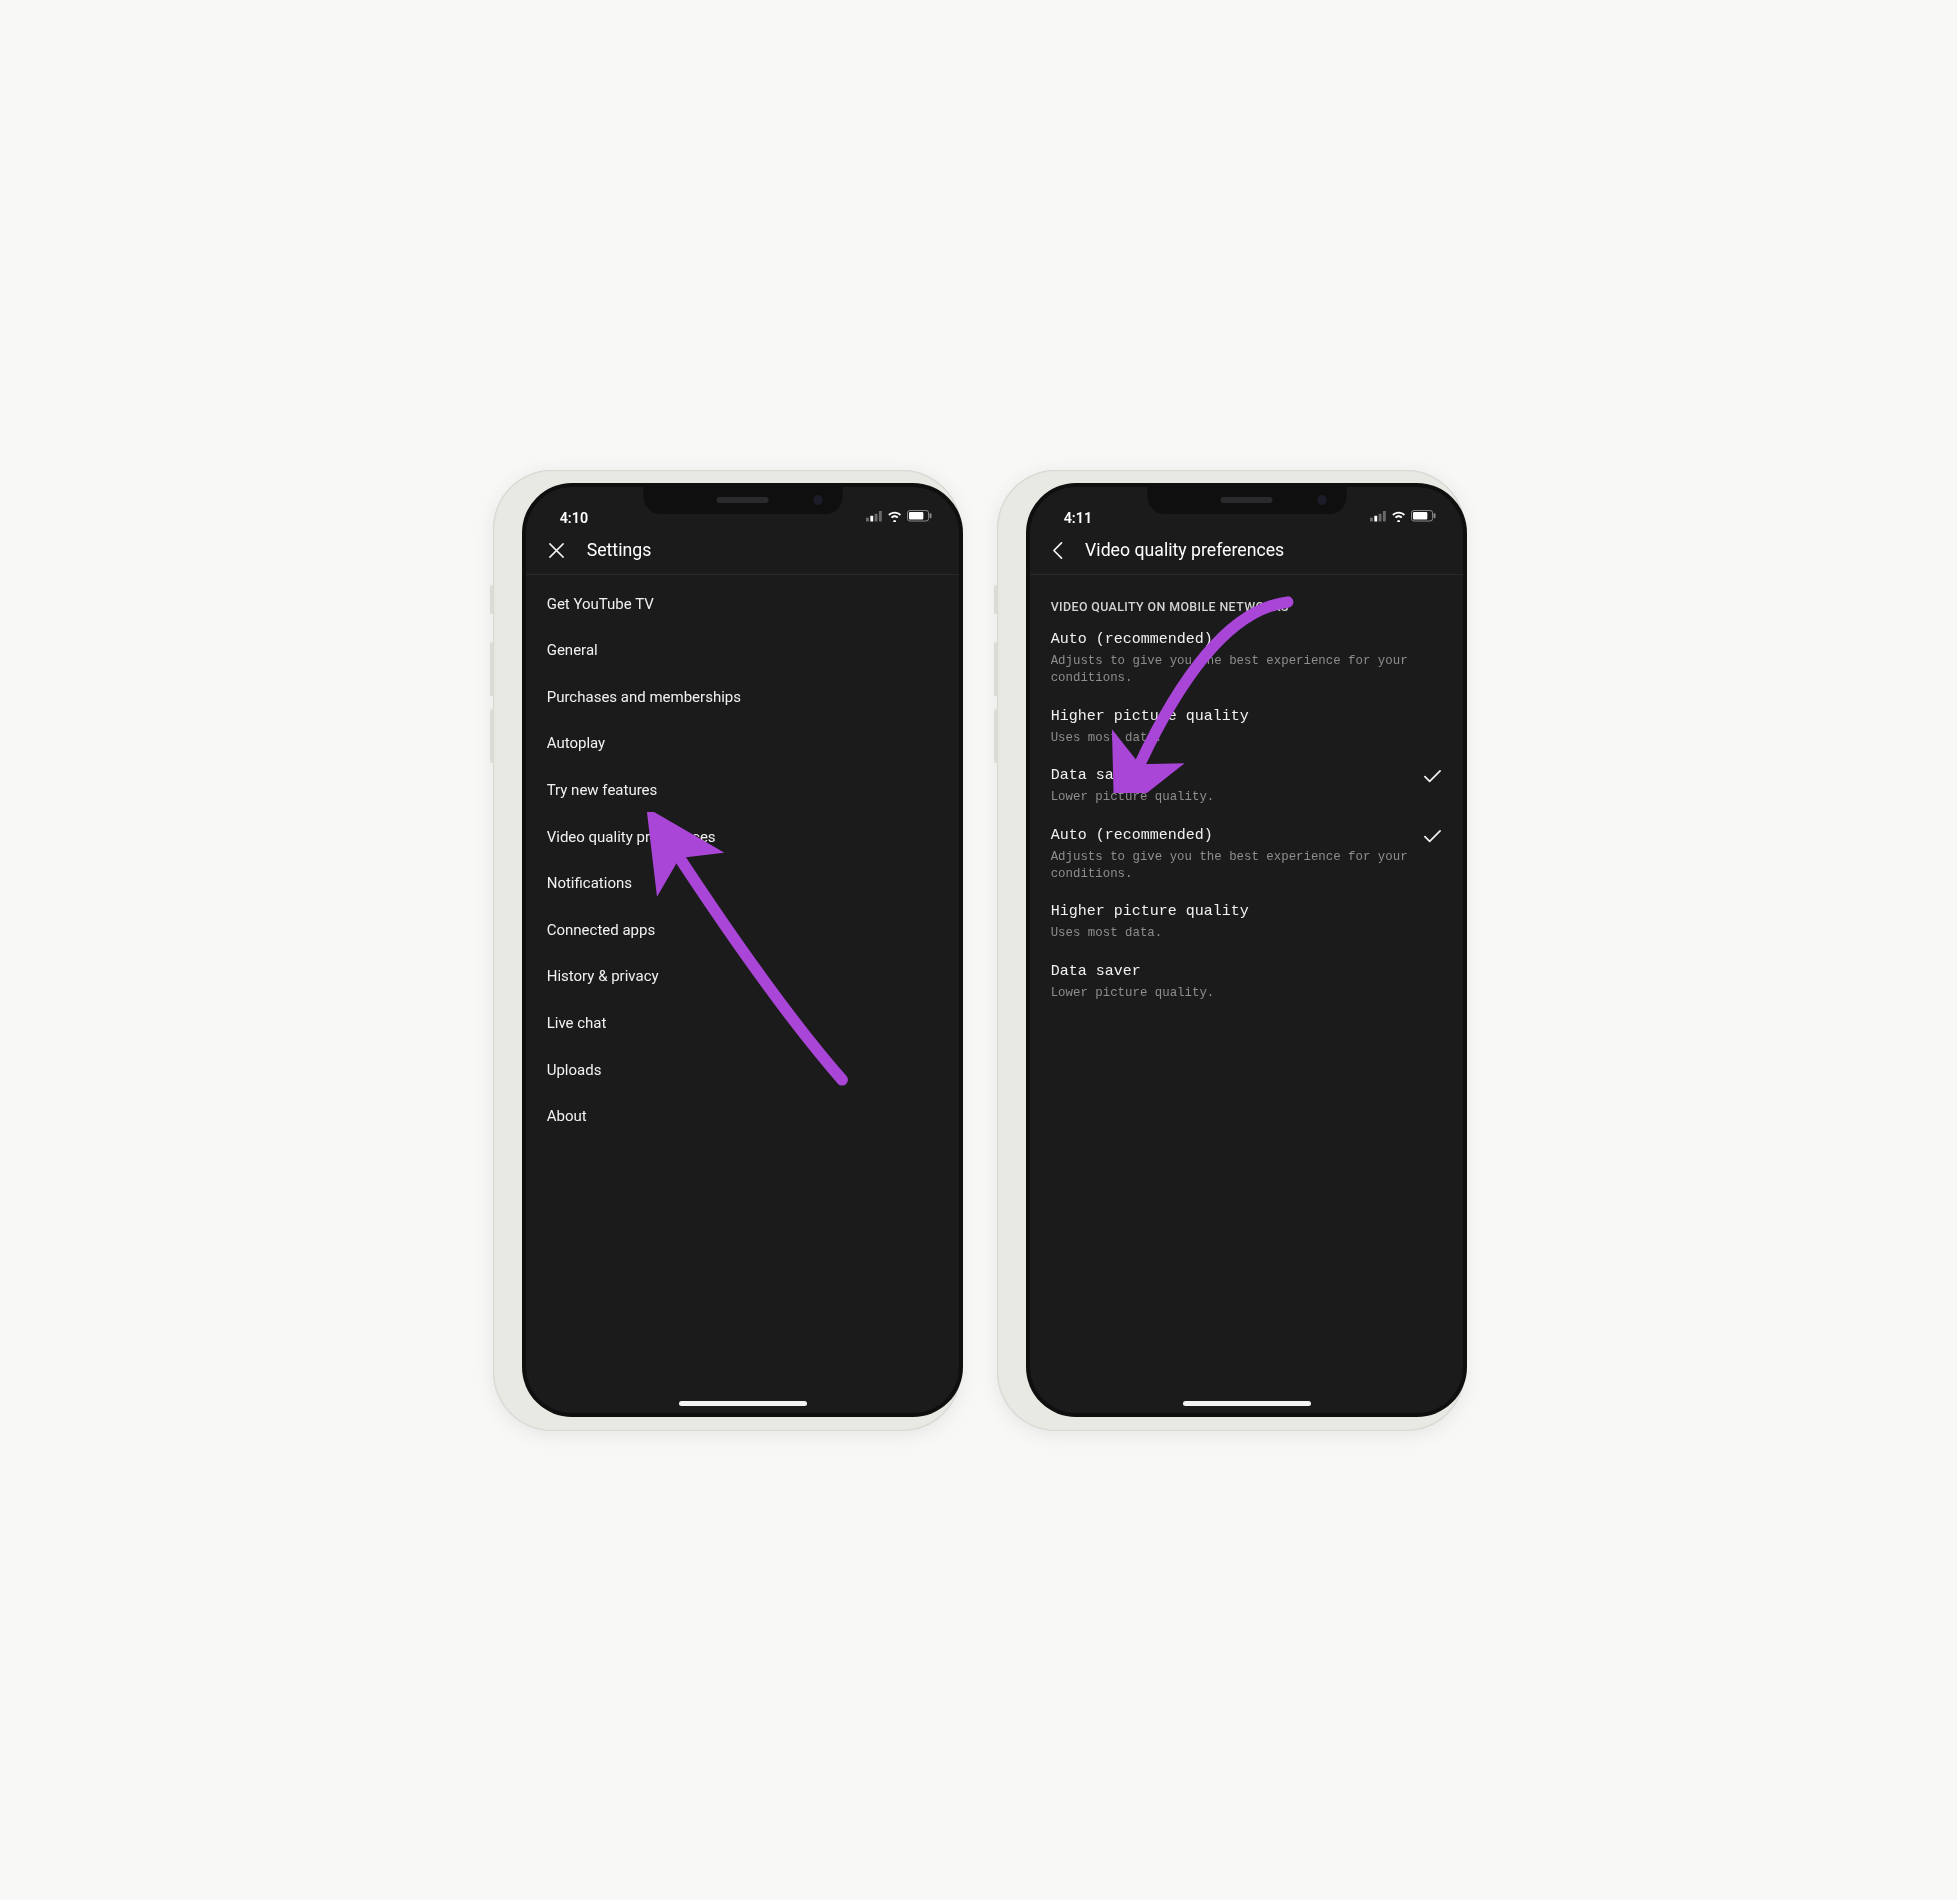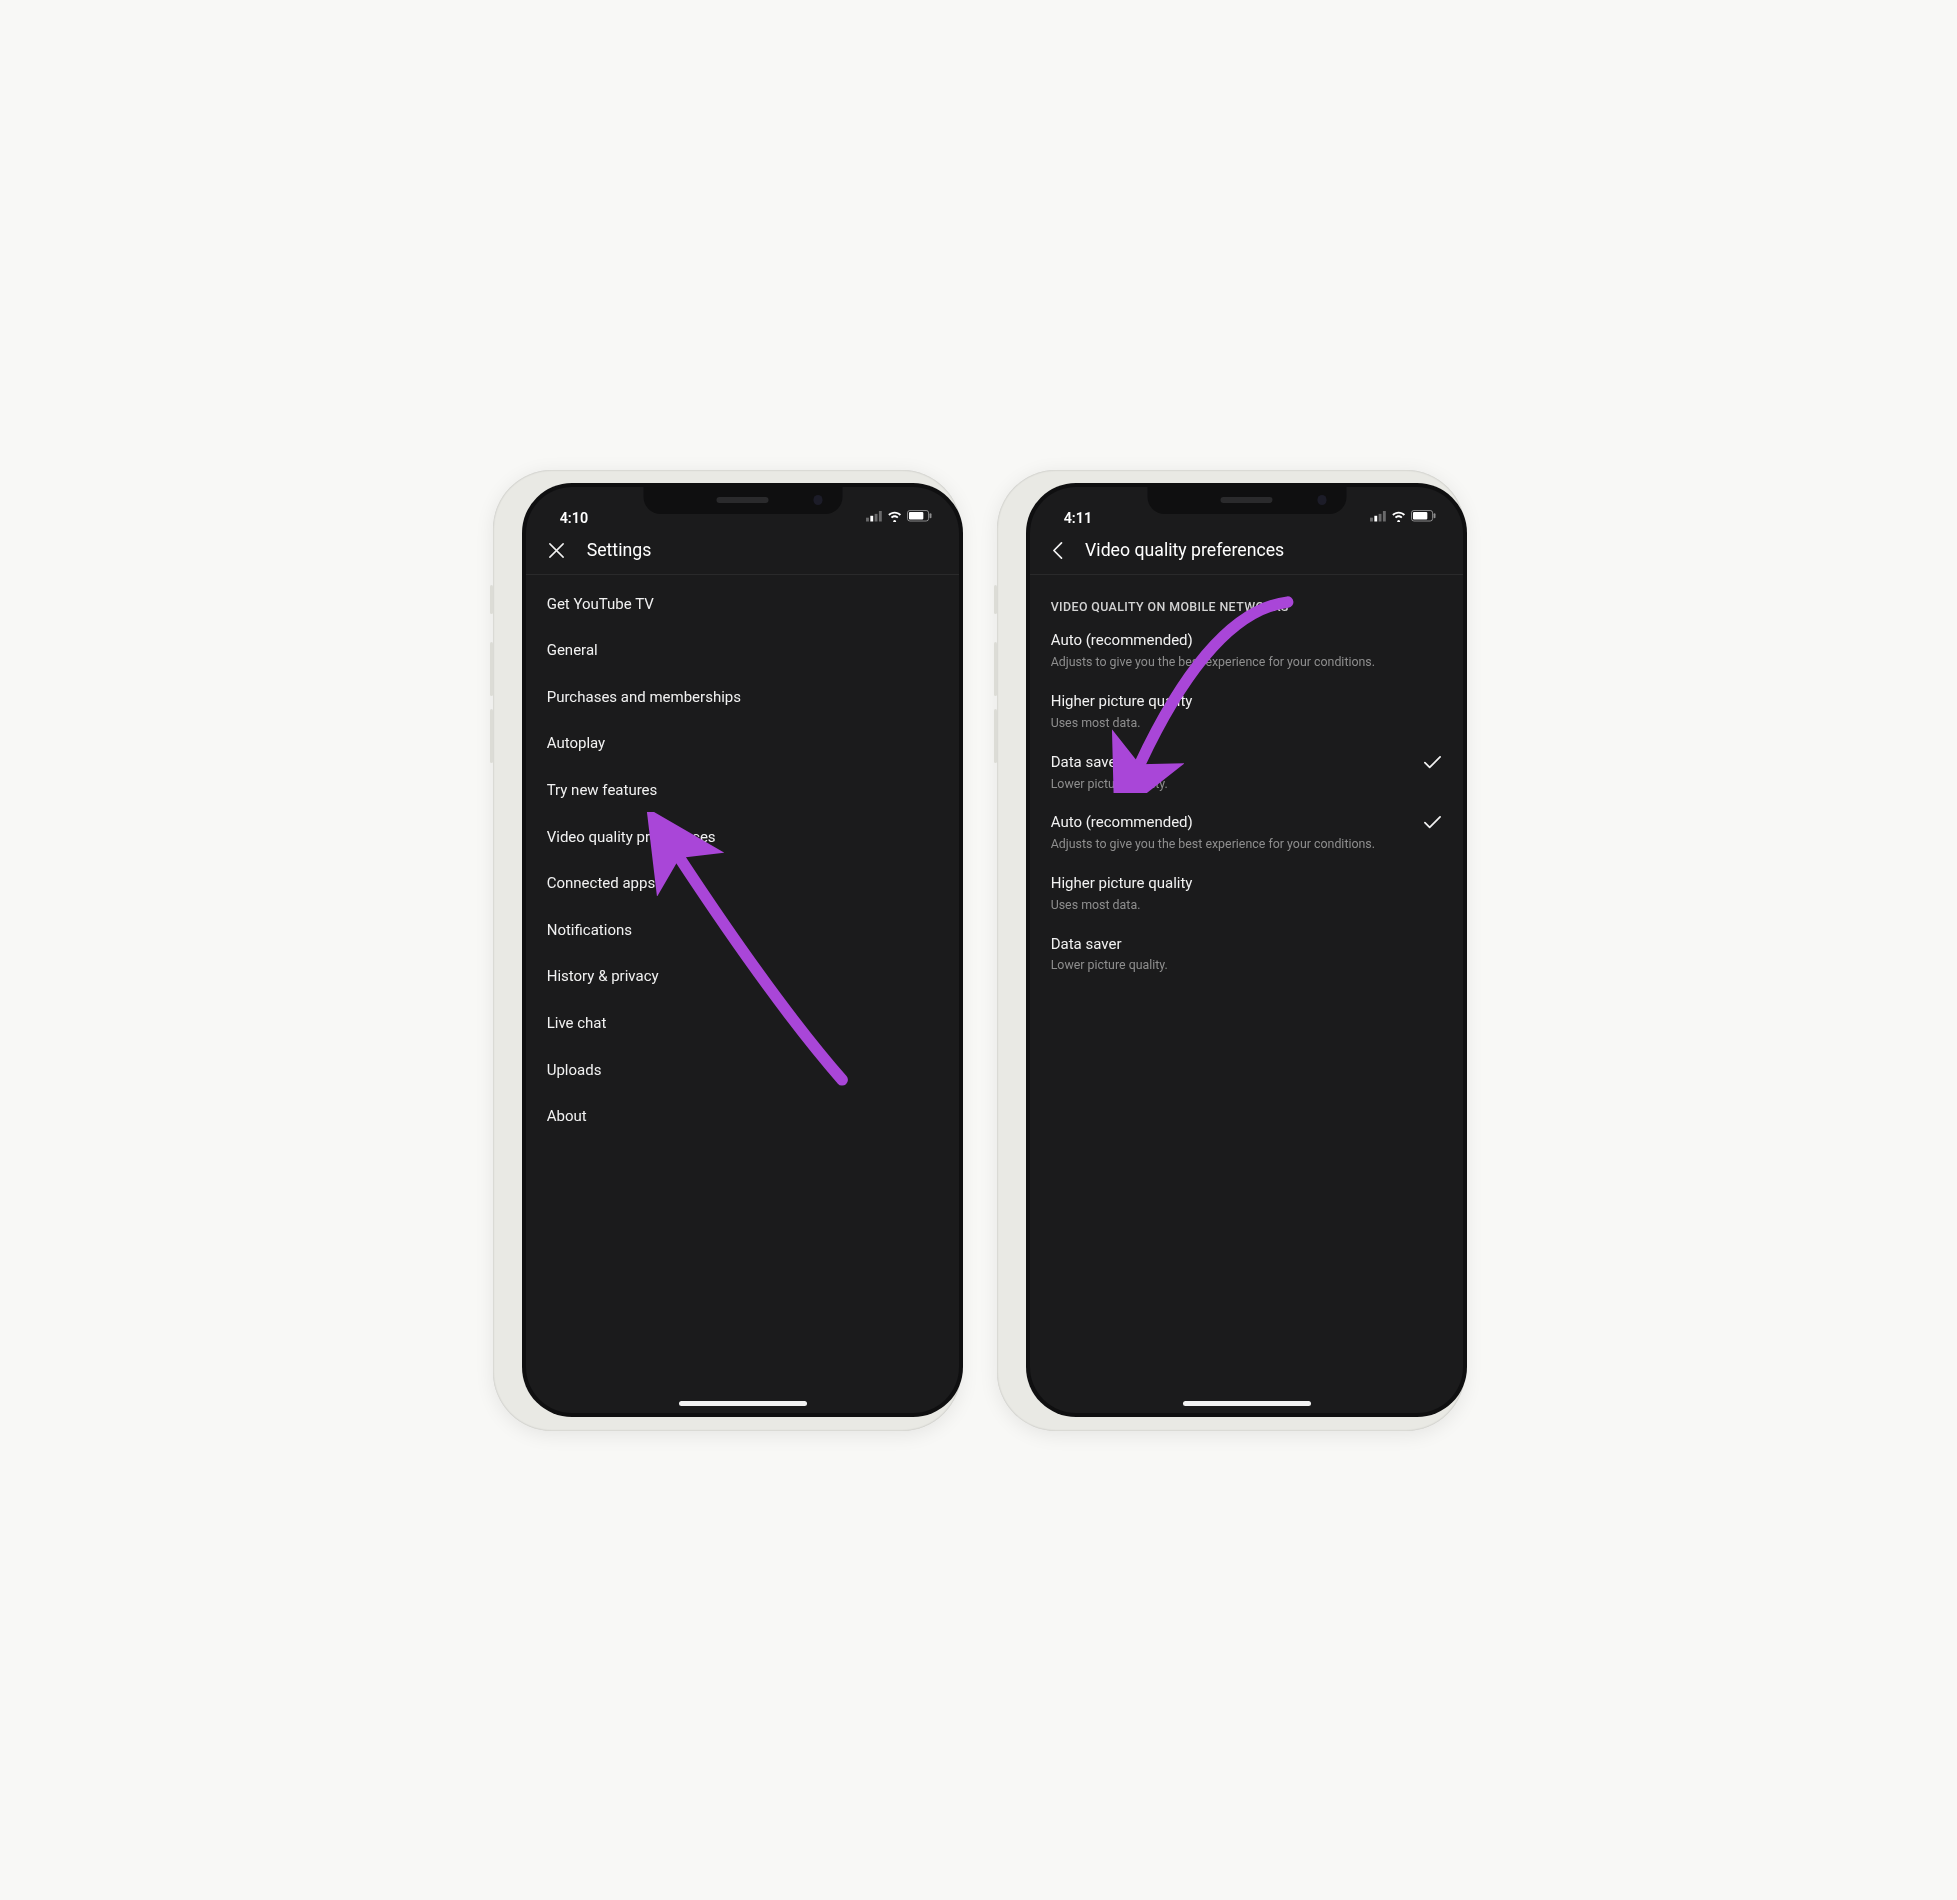--- a/index.html
+++ b/index.html
@@ -121,21 +121,21 @@
       font-weight: 500;
       letter-spacing: 0.4px;
       color: #d3d3d3;
     }
     .option {
       padding: 9.6px 21px 11.5px 21px;
       display: flex;
       justify-content: space-between;
       align-items: flex-start;
     }
-    .option-text { flex: 1; }
+    .option-text { flex: 1; font-family: Liberation Mono, monospace; }
     .option-title {
       font-size: 15px;
       color: #f1f1f1;
       margin-bottom: 4.8px;
     }
     .option-sub {
       font-size: 12.4px;
       color: #8e8e8e;
       line-height: 1.35;
     }
@@ -234,24 +234,24 @@
         <div class="row">
             <span>Autoplay</span>
           </div>
         <div class="row">
             <span>Try new features</span>
           </div>
         <div class="row">
             <span>Video quality preferences</span>
           </div>
         <div class="row">
+            <span>Notifications</span>
+          </div>
+        <div class="row">
             <span>Connected apps</span>
-          </div>
-        <div class="row">
-            <span>Notifications</span>
           </div>
         <div class="row">
             <span>History &amp; privacy</span>
           </div>
         <div class="row">
             <span>Live chat</span>
           </div>
         <div class="row">
             <span>Uploads</span>
           </div>

